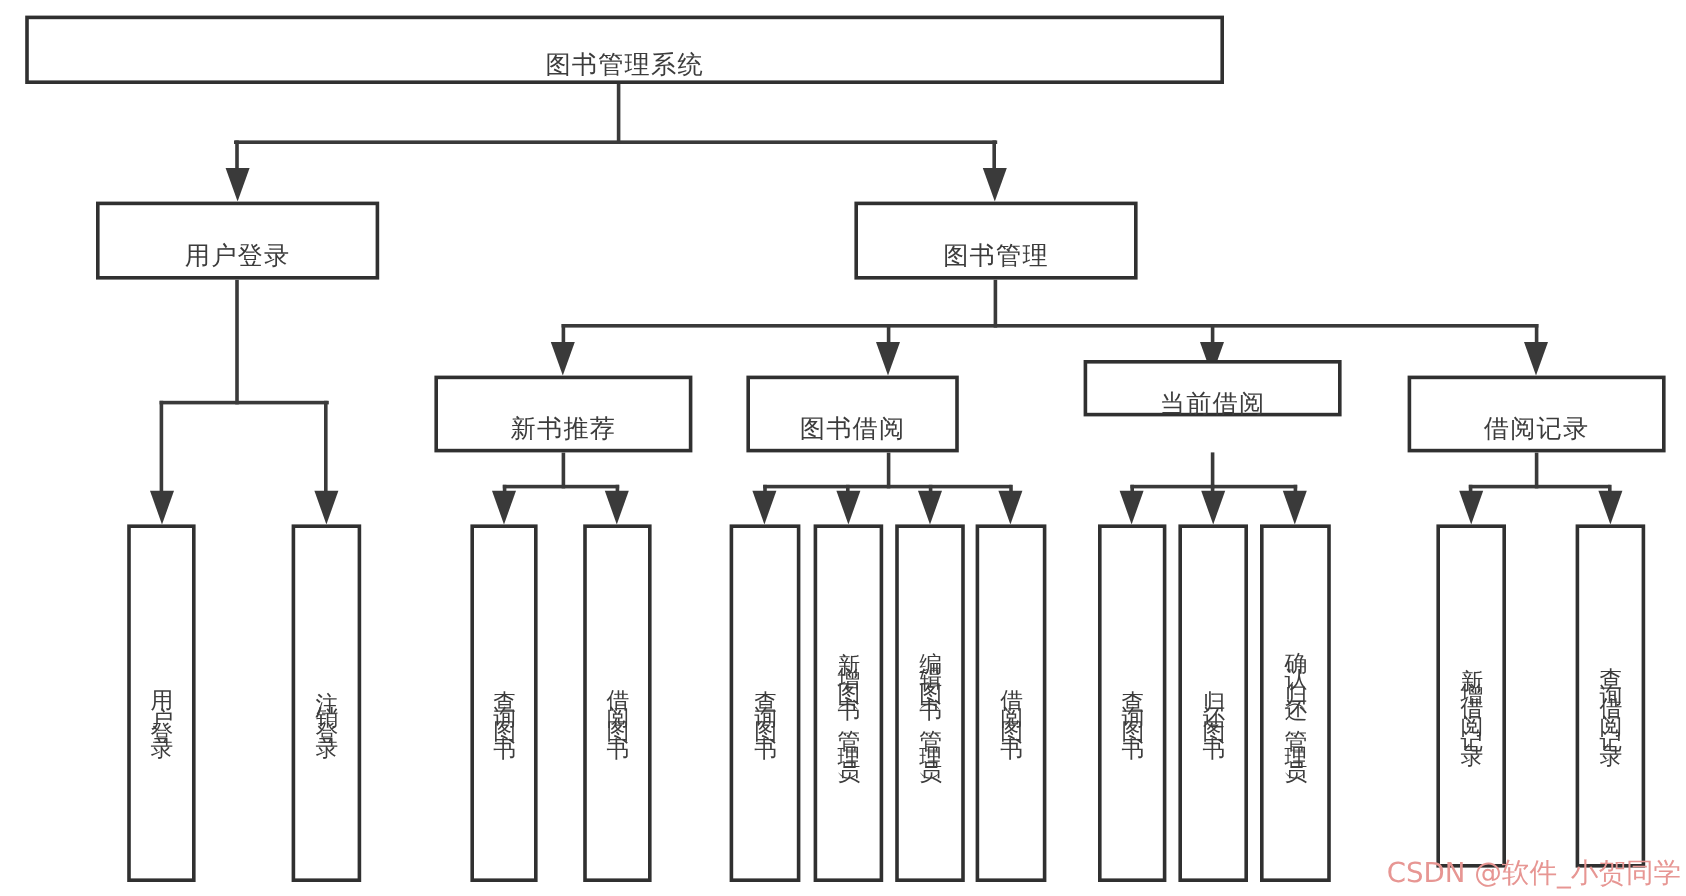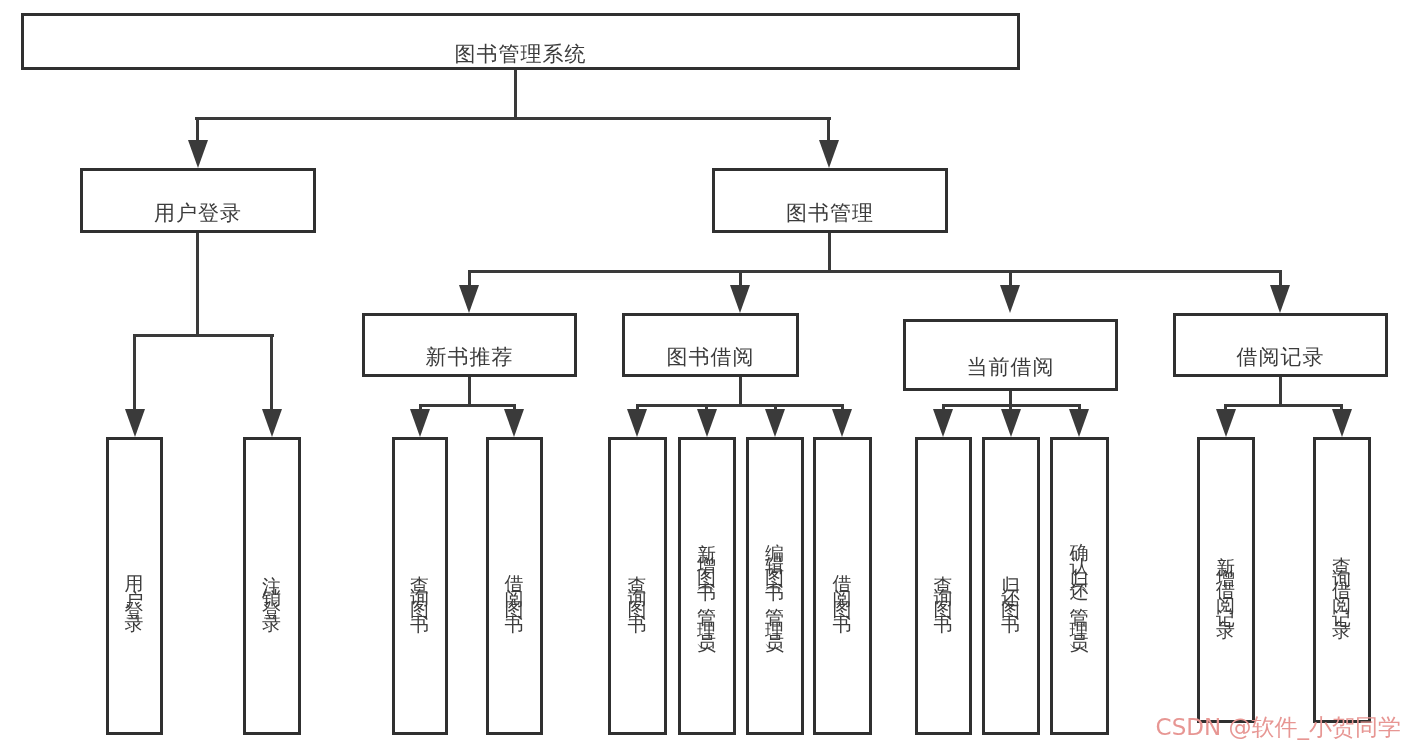--- a/index.html
+++ b/index.html
@@ -43,21 +43,21 @@
   <div class="node h" style="left:362px;top:313px;width:215px;height:64px">
     <span>新书推荐</span>
   </div>
 
   <div class="node h" style="left:712px;top:168px;width:236px;height:65px">
     <span>图书管理</span>
   </div>
   <div class="node h" style="left:622px;top:313px;width:177px;height:64px">
     <span>图书借阅</span>
   </div>
-  <div class="node h" style="left:903px;top:319px;width:215px;height:72px">
+  <div class="node h" style="left:903px;top:300px;width:215px;height:47px">
     <span>当前借阅</span>
   </div>
   <div class="node h" style="left:1173px;top:313px;width:215px;height:64px">
     <span>借阅记录</span>
   </div>
 
   <div class="node v" style="left:106px;top:437px;width:57px;height:298px">
     <span>用户登录</span>
   </div>
   <div class="node v" style="left:243px;top:437px;width:58px;height:298px">

